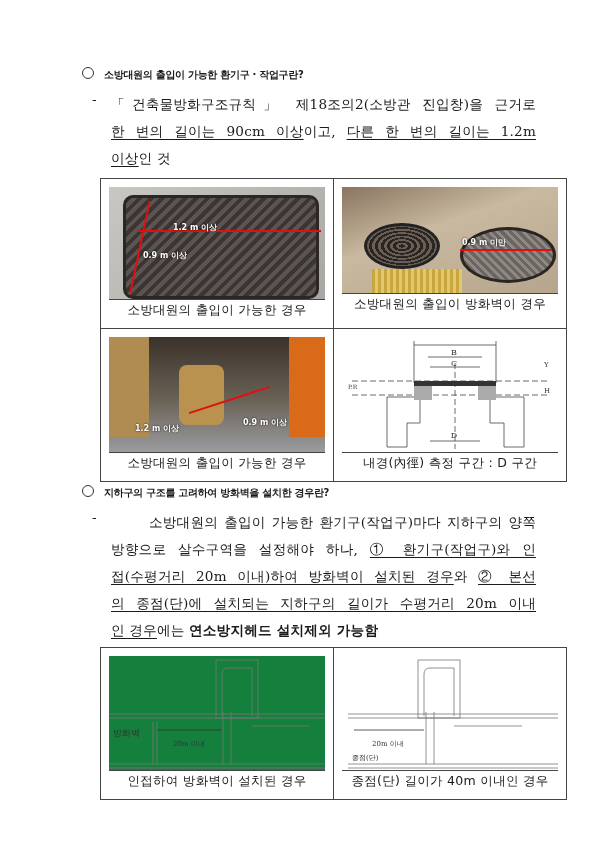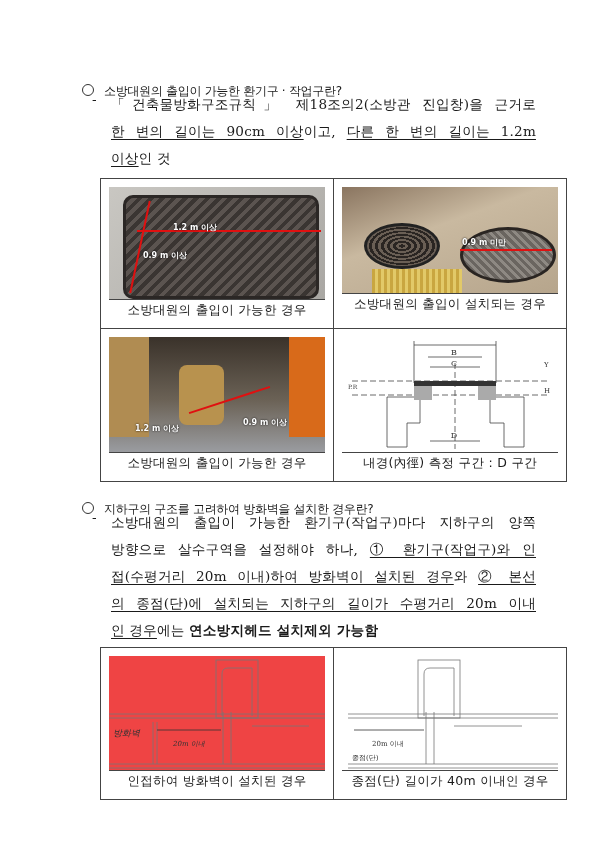--- a/index.html
+++ b/index.html
@@ -1,19 +1,19 @@
 <!DOCTYPE html>
 <html><head>
 <meta charset="utf-8">
 <style>
   html, body { margin:0; padding:0; background:#ffffff; }
   body { width:600px; height:847px; position:relative; overflow:hidden;
          font-family:"DejaVu Serif", serif; color:#1a1a1a; }
   .abs { position:absolute; }
-  .heading { font-family:"DejaVu Sans", sans-serif; font-weight:normal; font-size:12px; white-space:nowrap; letter-spacing:-0.3px;margin-top:15px; }
+  .heading { font-family:"DejaVu Sans", sans-serif; font-weight:bold; font-size:10px; white-space:nowrap; letter-spacing:-0.3px; }
   .circle { display:inline-block; width:10px; height:10px; border:1.3px solid #333; border-radius:50%; vertical-align:middle; margin-right:10px; position:relative; top:-2px; }
   .para { font-size:13.6px; line-height:27px; text-align:justify; letter-spacing:0.2px; }
   .dash { position:absolute; font-size:13.6px; }
   .u { text-decoration:underline; text-underline-offset:3px; text-decoration-thickness:1px; }
   .b { font-family:"DejaVu Sans", sans-serif; font-weight:bold; }
   table.grid { position:absolute; border-collapse:collapse; border:1.5px solid #222; }
   table.grid td { border:1px solid #444; padding:8px; vertical-align:top; }
   .cell { position:relative; width:216px; }
   .img { position:relative; overflow:hidden; }
   .cap { height:20px; border-top:1px solid #444; text-align:center; font-family:"DejaVu Sans", sans-serif;
@@ -51,21 +51,21 @@
         </td>
     <td>
           <div class="cell">
       <div class="img" style="height:106px; background:linear-gradient(160deg,#8a7560,#c9b9a0 40%,#b6a58c);">
         <div class="abs" style="left:22px; top:36px; width:70px; height:40px; border-radius:50%; background:repeating-radial-gradient(#2a2522 0 3px,#6a5f55 3px 6px); border:3px solid #222;"></div>
         <div class="abs" style="left:118px; top:40px; width:90px; height:50px; border-radius:50%; background:repeating-linear-gradient(45deg,#6a6560 0 3px,#8e8983 3px 6px); border:3px solid #2a2522;"></div>
         <div class="abs" style="left:118px; top:62px; width:92px; height:2px; background:#e01010;"></div>
         <div class="abs" style="left:30px; top:82px; width:90px; height:30px; background:repeating-linear-gradient(90deg,#c9a640 0 3px,#e2c968 3px 6px);"></div>
         <div class="lbl" style="left:120px; top:50px;">0.9 m 미만</div>
       </div>
-      <div class="cap">소방대원의 출입이 설치되는 경우</div>
+      <div class="cap">소방대원의 출입이 방화벽이 경우</div>
     </div>
         </td>
   </tr>
   <tr>
     <td>
           <div class="cell">
       <div class="img" style="height:115px; background:linear-gradient(180deg,#3a322a,#6b6256 55%,#9a9ca0);">
         <div class="abs" style="left:0; top:0; width:40px; height:100px; background:#b08c52;"></div>
         <div class="abs" style="left:70px; top:28px; width:45px; height:60px; background:#b8924e; border-radius:8px;"></div>
         <div class="abs" style="left:180px; top:0; width:36px; height:100px; background:#d86a1a;"></div>
@@ -110,33 +110,33 @@
   </tr>
 </tbody>
   </table>
 
 <div class="abs heading" style="left:82px; top:486px;">
   <span class="circle"></span><span>지하구의 구조를 고려하여 방화벽을 설치한 경우란?</span>
 </div>
 
 <div class="dash" style="left:92px; top:509px;">-</div>
 <div class="abs para" style="left:111px; top:509px; width:425px;">
-  <div style="text-align-last:justify;">소방대원의 출입이 가능한 환기구(작업구)마다 지하구의 양쪽</div>
+  <div style="text-align-last:justify;margin-left:38px;">소방대원의 출입이 가능한 환기구(작업구)마다 지하구의 양쪽</div>
   <div style="text-align-last:justify;"><span>방향으로 살수구역을 설정해야 하나, </span><span class="u">① 환기구(작업구)와 인</span></div>
   <div style="text-align-last:justify;"><span class="u">접(수평거리 20m 이내)하여 방화벽이 설치된 경우</span><span>와 </span><span class="u">② 본선</span></div>
   <div style="text-align-last:justify;"><span class="u">의 종점(단)에 설치되는 지하구의 길이가 수평거리 20m 이내</span></div>
   <div><span class="u">인 경우</span><span>에는 </span><span class="b">연소방지헤드 설치제외 가능함</span></div>
 </div>
 
 <table class="grid" style="left:100px; top:647px; width:436px;">
   <tbody>
       <tr>
     <td>
           <div class="cell">
-      <div class="img" style="height:114px; background:#ef4444;font-style:italic;">
+      <div class="img" style="height:114px; background:#15803d;">
         <svg width="216" height="114" viewBox="0 0 216 114">
           <g stroke="#777" stroke-width="0.8" fill="none">
             <rect x="107" y="4" width="42" height="58"></rect>
                   <path d="M113 60 L113 18 Q113 12 119 12 L143 12 L143 60"></path>
             <line x1="0" y1="58" x2="216" y2="58"></line>
                   <line x1="0" y1="62" x2="216" y2="62"></line>
             <line x1="0" y1="108" x2="216" y2="108"></line>
                   <line x1="0" y1="112" x2="216" y2="112"></line>
             <line x1="114" y1="56" x2="114" y2="108"></line>
                   <line x1="122" y1="56" x2="122" y2="108"></line>

